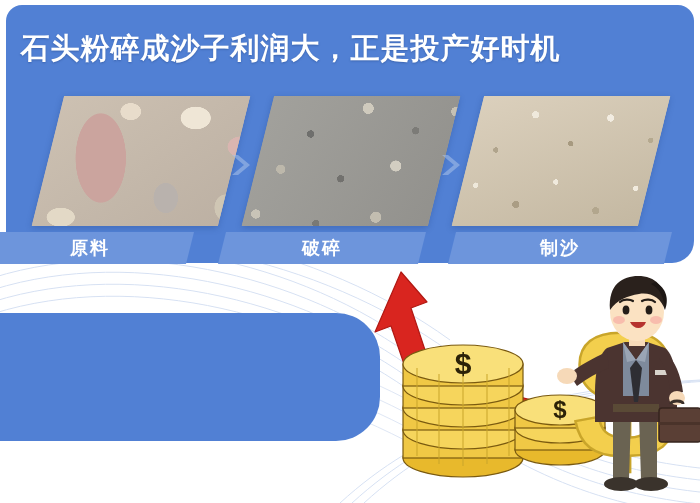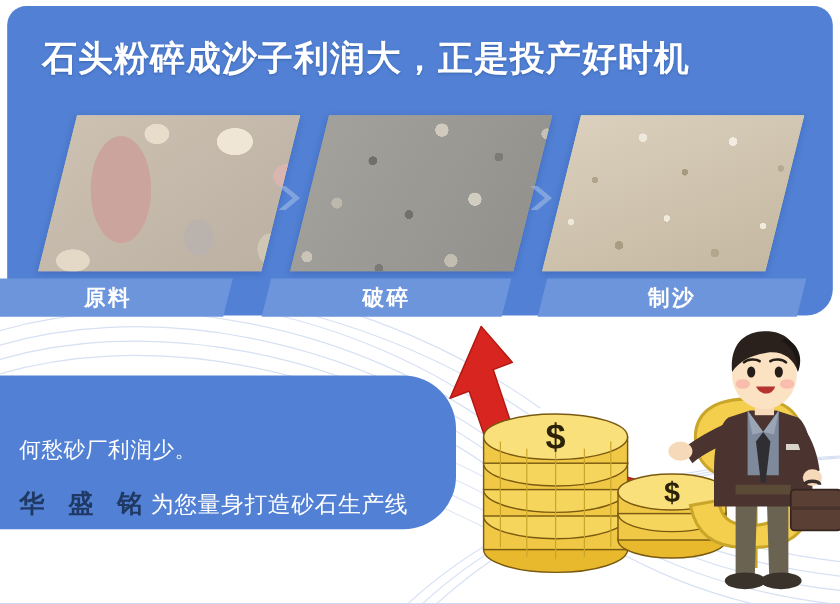--- a/index.html
+++ b/index.html
@@ -18,21 +18,21 @@
   .swoosh svg{display:block;}
 
   
   .hero{
     position:absolute;left:6px;top:5px;width:688px;height:258px;
     background:#5180d4;
     border-radius:16px 16px 22px 22px;
   }
   .hero-title{
     position:absolute;left:0;top:24px;width:569px;
-    text-align:right;color:#ffffff;
+    text-align:center;color:#ffffff;
     font-size:29px;font-weight:bold;letter-spacing:1px;
     white-space:nowrap;
     text-shadow:0 1px 2px rgba(20,50,110,.35);
   }
 
   
   .panels{position:absolute;left:0;top:96px;width:700px;height:130px;}
   .panel{
     position:absolute;top:0;width:186px;height:130px;
     transform:skewX(-14deg);
@@ -207,24 +207,20 @@
     <span>原料</span>
   </div>
   <div class="label l2">
     <span>破碎</span>
   </div>
   <div class="label l3">
     <span>制沙</span>
   </div>
 
   <div class="msg">
-    <div class="msg-line m2">何愁砂厂利润少。</div>
-    <div class="brandline">
-      <span class="brand">华 盛 铭</span><span class="brand-tail">为您量身打造砂石生产线</span>
-    </div>
   </div>
 
   <div class="art">
     <svg width="345" height="241" viewBox="0 0 345 241">
 
       <g>
         <path d="M214,140 L64,92 L76,56 L40,8 L13,62 L28,34 L52,118 L208,172 Z" fill="#d8231f" opacity="0"></path>
         <path d="M46,10 L20,70 L36,64 L62,140 L215,178 L222,150 L78,112 L56,46 L72,40 Z" fill="#d9251f" stroke="#b01812" stroke-width="1.2" stroke-linejoin="round"></path>
       </g>
 

